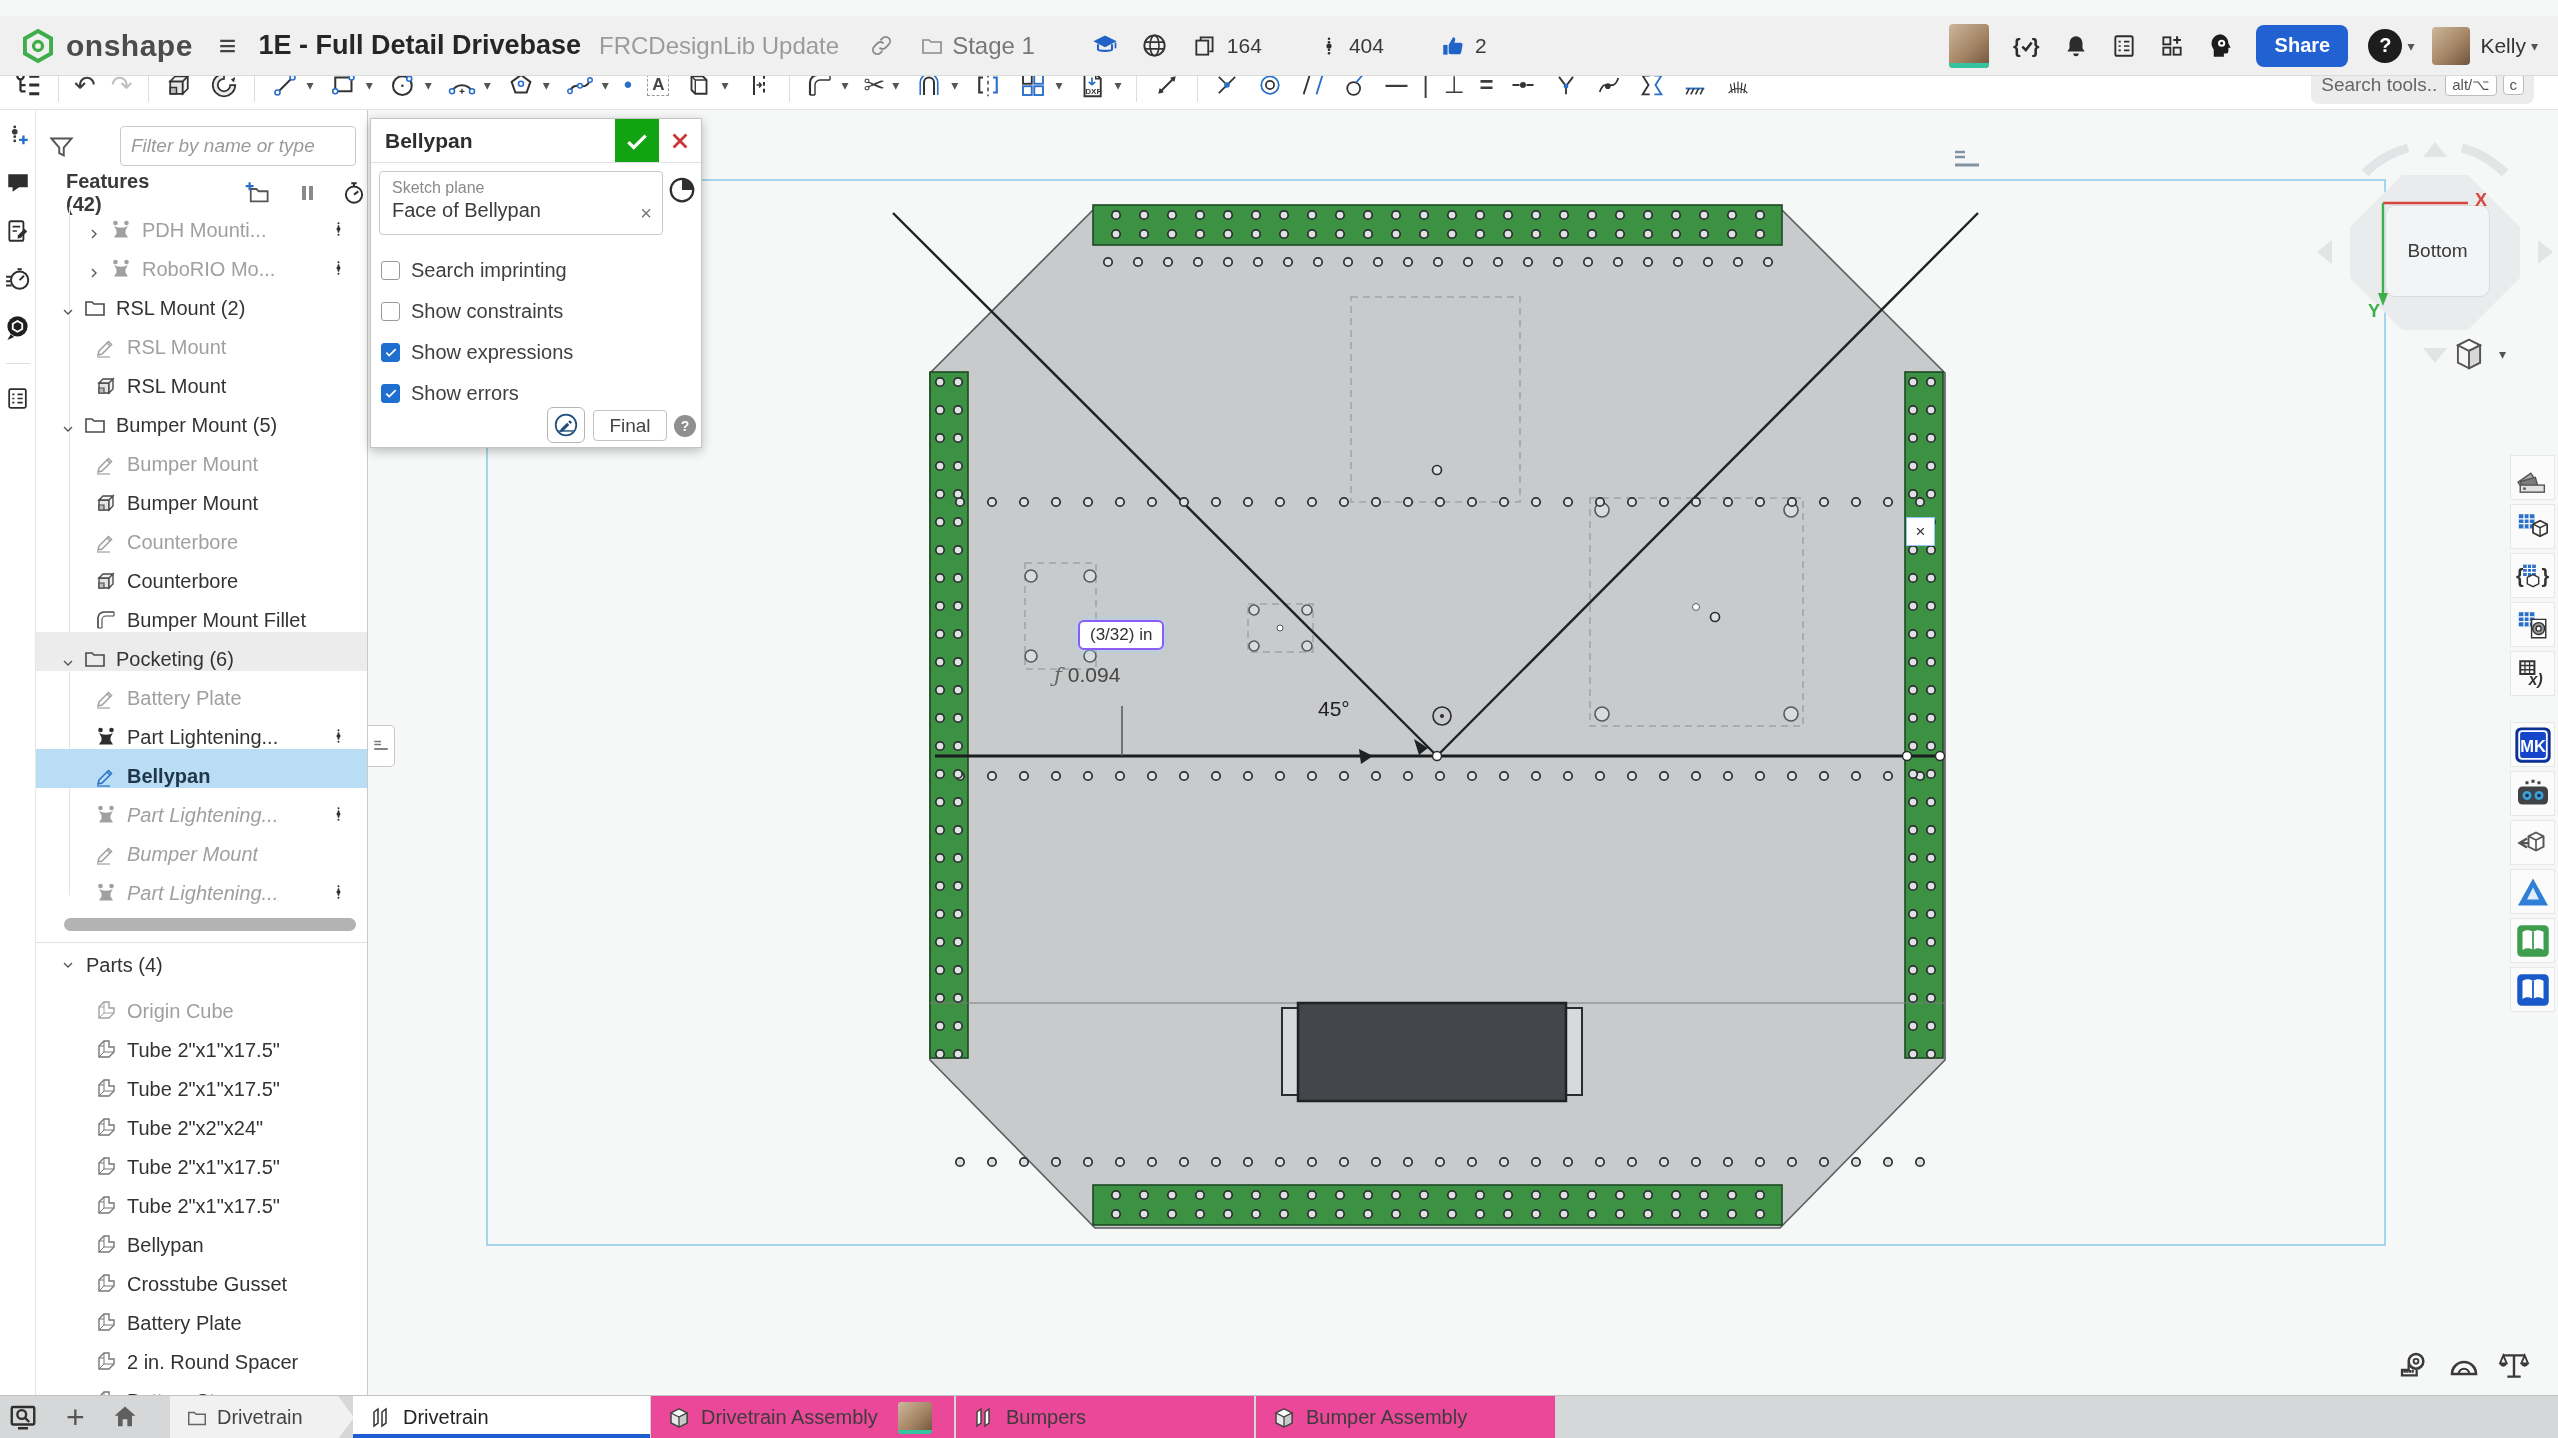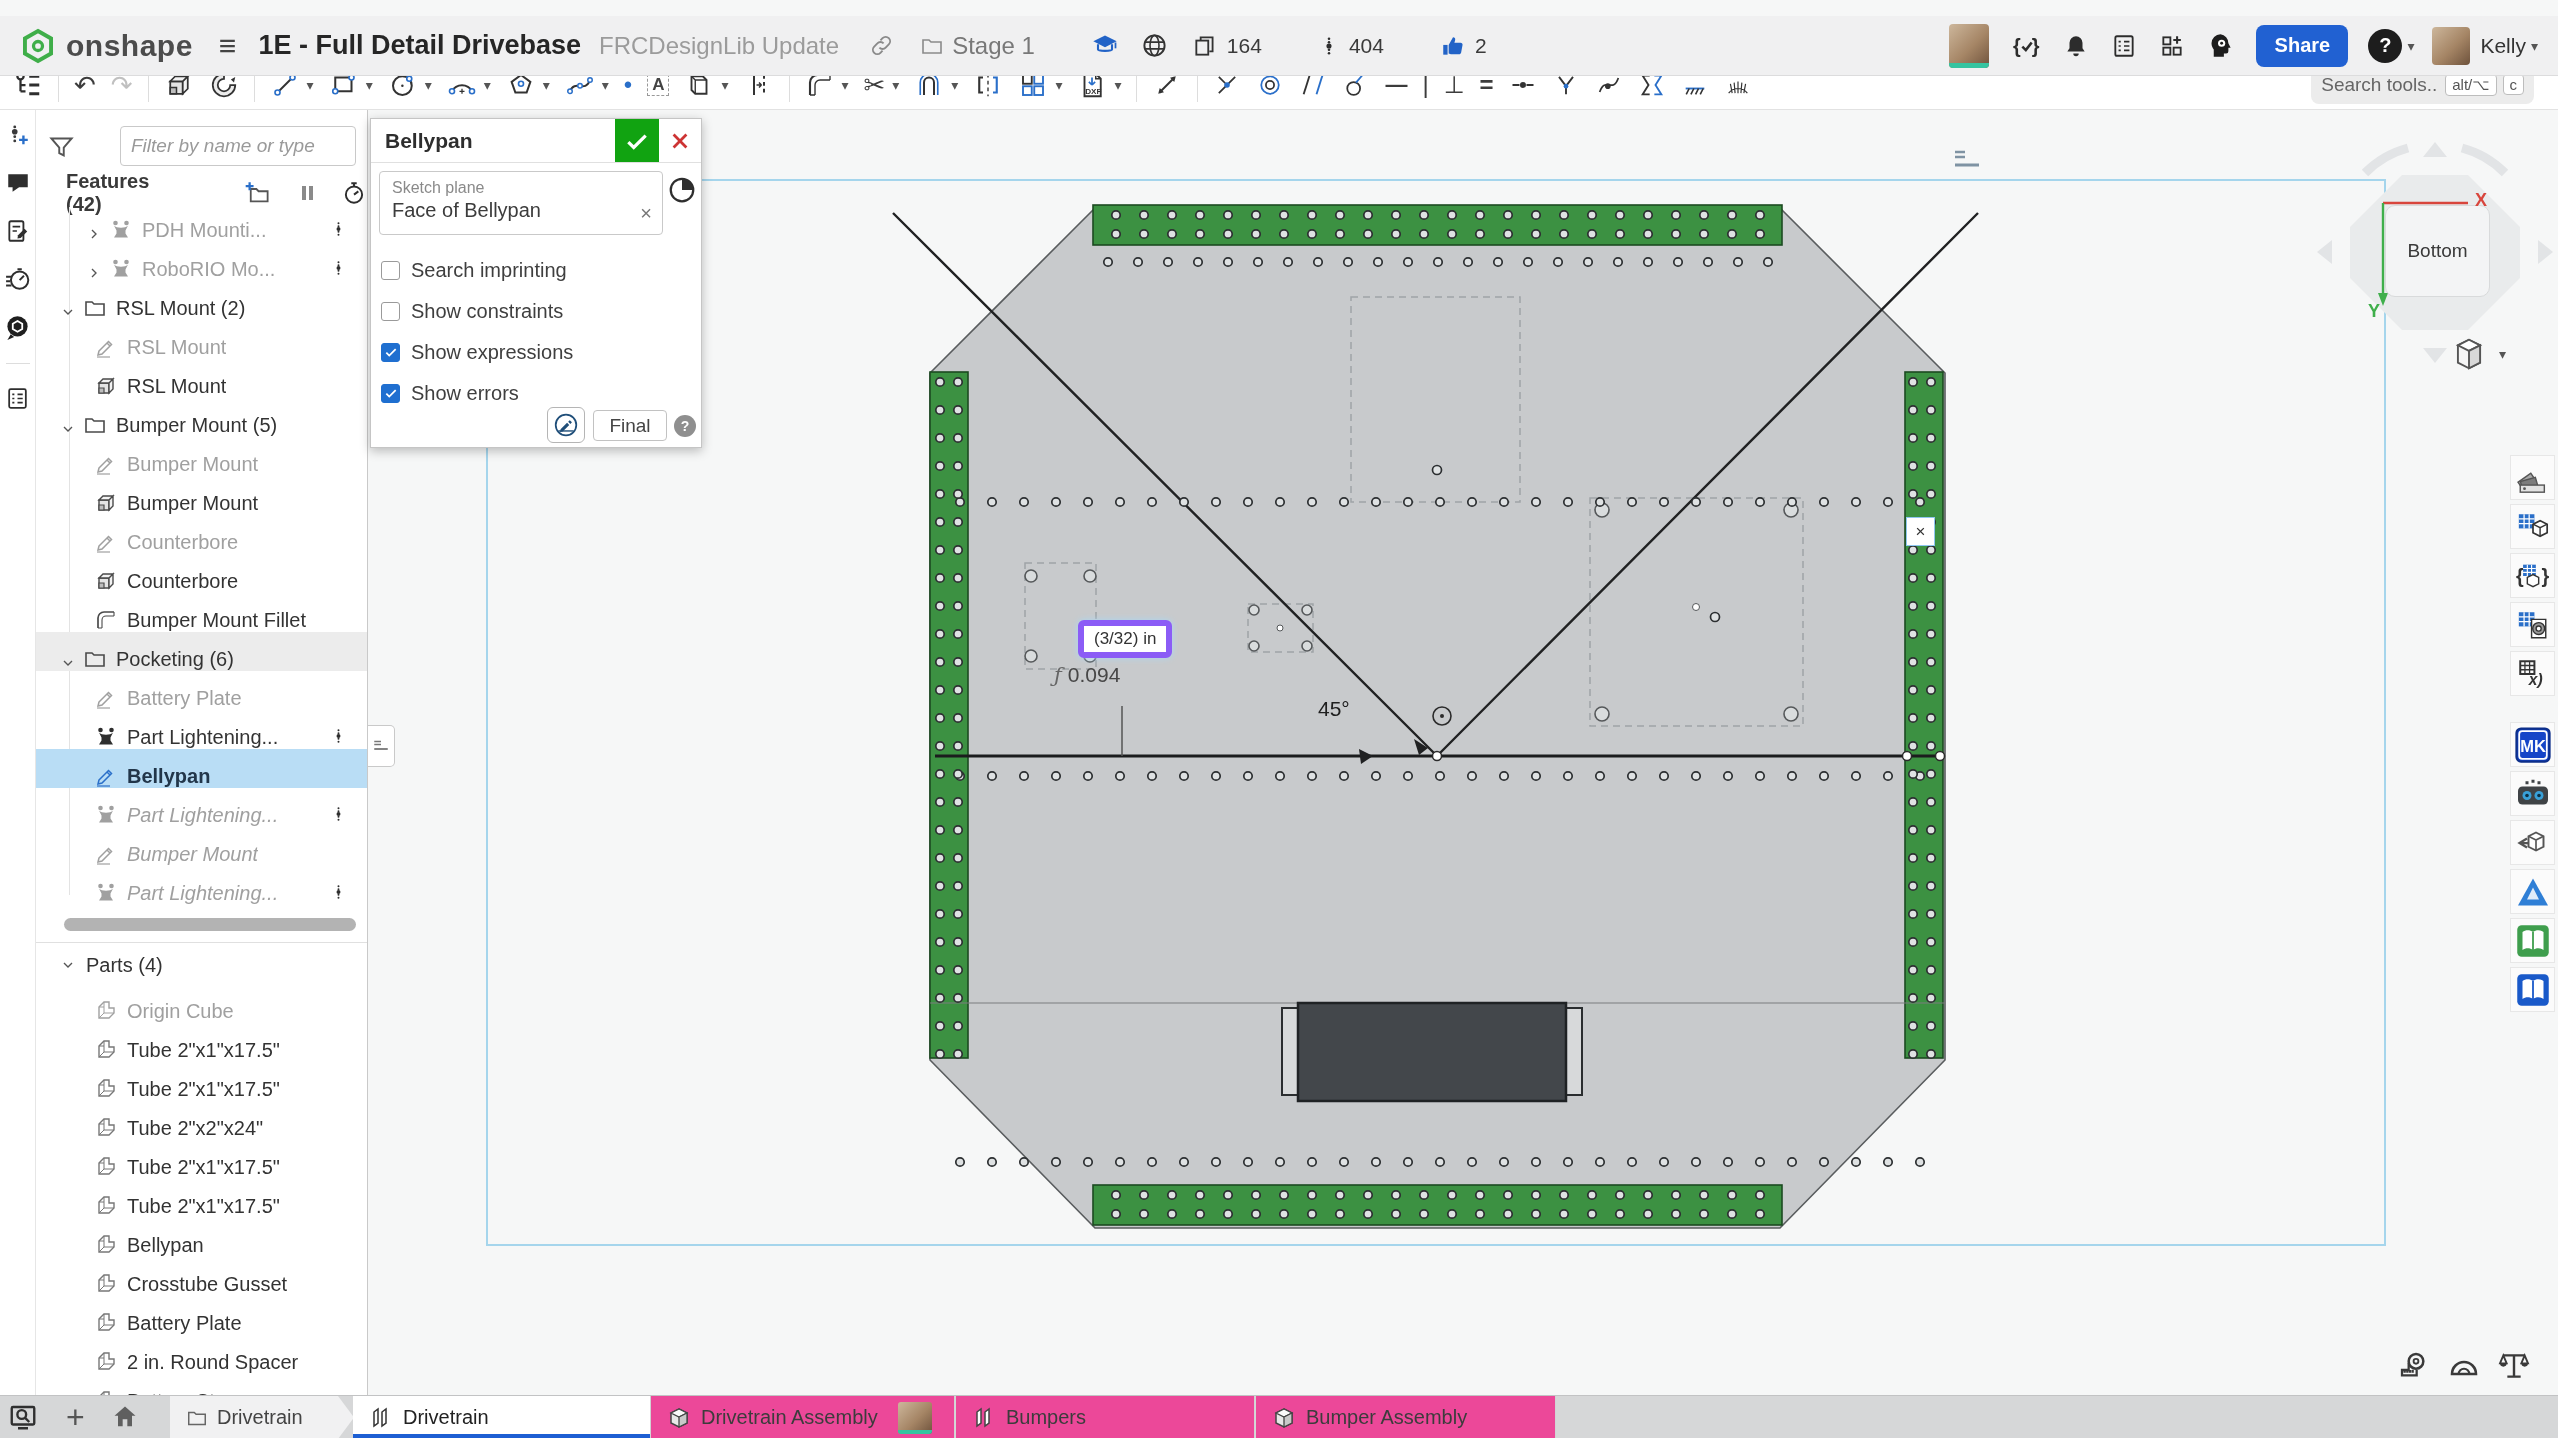--- a/index.html
+++ b/index.html
@@ -79,21 +79,21 @@
 .cbrow{position:absolute;left:10px;display:flex;align-items:center;height:34px;cursor:pointer}
 .cb{width:19px;height:19px;border:1.5px solid #9a9a9a;border-radius:3px;background:#fff;margin-right:11px;flex:none;display:flex;align-items:center;justify-content:center}
 .cb.on{background:#1f6fd0;border-color:#1f6fd0;color:#fff}
 .cbl{font-size:20px;color:#3f3f3f}
 .sketchbtn{position:absolute;left:176px;top:288px;width:38px;height:36px;border:1px solid #b5b5b5;border-radius:6px;display:flex;align-items:center;justify-content:center;color:#1f4e79;background:#fff;cursor:pointer}
 .finalbtn{position:absolute;left:222px;top:291px;width:74px;height:31px;border:1px solid #c2c2c2;border-radius:4px;background:#fff;font-size:19px;color:#444;cursor:pointer;font-family:"Liberation Sans",sans-serif}
 .qgray{position:absolute;left:303px;top:296px;width:22px;height:22px;border-radius:50%;background:#8f8f8f;color:#fff;font-size:14px;font-weight:bold;display:flex;align-items:center;justify-content:center}
 
 #cv{position:absolute;left:368px;top:110px;z-index:10}
 #holes circle{fill:#dfe2e3;stroke:#2c2f31;stroke-width:1.7}
-.dimtip{position:absolute;left:1078px;top:620px;background:#fff;border:6px solid #8b5cf6;box-shadow:0 0 6px #a8d8f5;border-radius:6px;padding:3px 10px;font-size:17px;color:#333;z-index:20}
+.dimtip{position:absolute;left:1078px;top:620px;background:#fff;border:2px solid #8b5cf6;box-shadow:0 0 6px #a8d8f5;border-radius:6px;padding:3px 10px;font-size:17px;color:#333;z-index:20}
 .dimval{position:absolute;left:1054px;top:663px;display:flex;align-items:baseline;gap:6px;z-index:20}
 .dimval .fx{font-family:"DejaVu Serif",serif;font-style:italic;font-size:21px;color:#666}
 .dimval .dv{font-size:21px;color:#474747}
 .angval{position:absolute;left:1318px;top:697px;font-size:21px;color:#202020;z-index:20}
 .collico{position:absolute;left:1952px;top:146px;z-index:20}
 .xbox{position:absolute;left:1906px;top:517px;width:29px;height:29px;background:#fff;border:1.5px solid #8ec6ef;display:flex;align-items:center;justify-content:center;font-size:17px;color:#333;z-index:20;cursor:pointer}
 
 #vcube{position:absolute;left:2310px;top:135px;width:248px;height:250px;z-index:25}
 .vface{position:absolute;left:75px;top:70px;width:105px;height:92px;background:#f3f4f5;border:1px solid #d8dadb;border-radius:10px;display:flex;align-items:center;justify-content:center;font-size:19px;color:#3a3a3a;cursor:pointer}
 .axx{position:absolute;left:165px;top:55px;color:#d8453c;font-weight:bold;font-size:18px}

